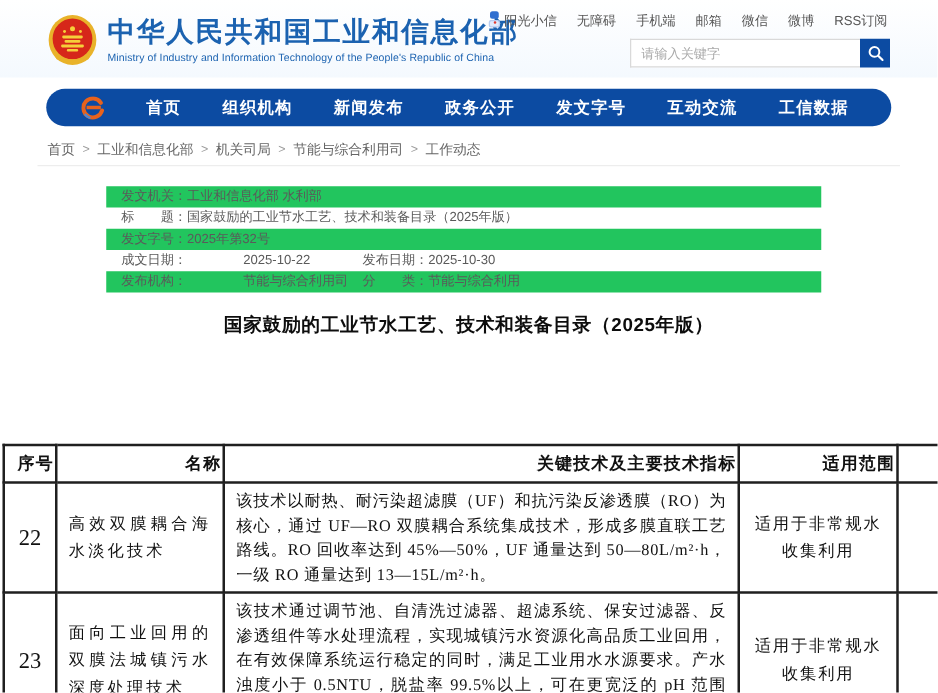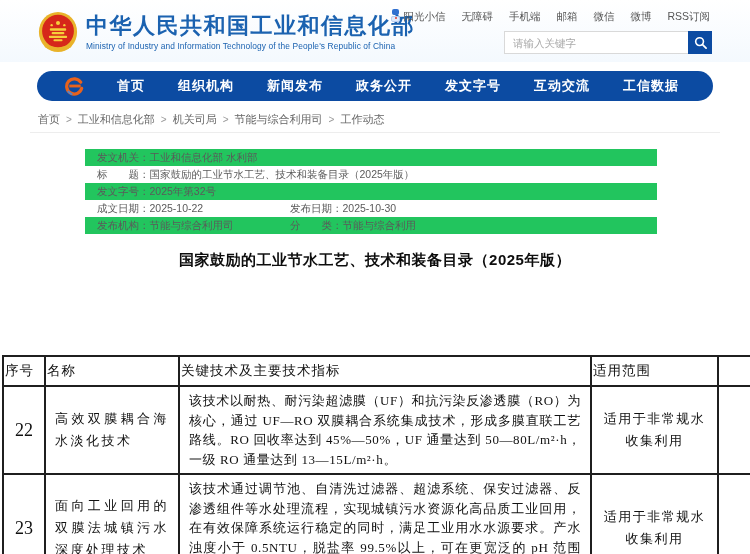--- a/index.html
+++ b/index.html
@@ -66,40 +66,40 @@
   .breadcrumb .sep{color:#999;font-size:10px;}
   .rule{position:absolute;top:132px;left:30px;right:30px;height:1px;background:#ededed;}
   
   .meta-box{
     position:absolute;top:149px;left:85px;width:572px;
     font-size:10.5px;color:#5a5a5a;
   }
   .meta-row{height:17px;line-height:17px;padding-left:12px;display:flex;white-space:nowrap;overflow:hidden;}
   .meta-row.alt{background:#22c55e;}
   .meta-pair{display:flex;}
-  .meta-pair.first{width:193px;}
+  .meta-pair.first{width:193px;gap:45px;}
   .meta-label{color:#5a5a5a;}
   .meta-value{color:#5a5a5a;}
   
   .doc-title{
     position:absolute;top:251px;left:0;width:750px;text-align:center;
     font-size:15px;font-weight:bold;color:#0d0d0d;letter-spacing:.5px;
   }
   
   .doc-table{
     position:absolute;top:355px;left:2px;width:800px;
     border-collapse:collapse;table-layout:fixed;
     font-family:"Liberation Serif","DejaVu Serif",serif;
     font-size:13px;color:#111;
   }
   .doc-table th,.doc-table td{
     border:2px solid #1f1f1f;box-sizing:border-box;vertical-align:middle;
   }
   .doc-table th{
-    height:30px;font-weight:normal;text-align:left;letter-spacing:1px;font-size:13.5px;margin-left:48px;
+    height:30px;font-weight:bold;text-align:right;letter-spacing:1px;font-size:13.5px;margin-left:48px;
   }
   td.no{text-align:center;font-size:18px;}
   td.name{
     padding:20px 9px;line-height:22px;letter-spacing:2.5px;
     text-align:justify;text-justify:inter-character;
   }
   td.spec{
     padding:4px 9px;line-height:19.5px;letter-spacing:.6px;
     text-align:justify;text-justify:inter-character;border-radius:21px;
   }

